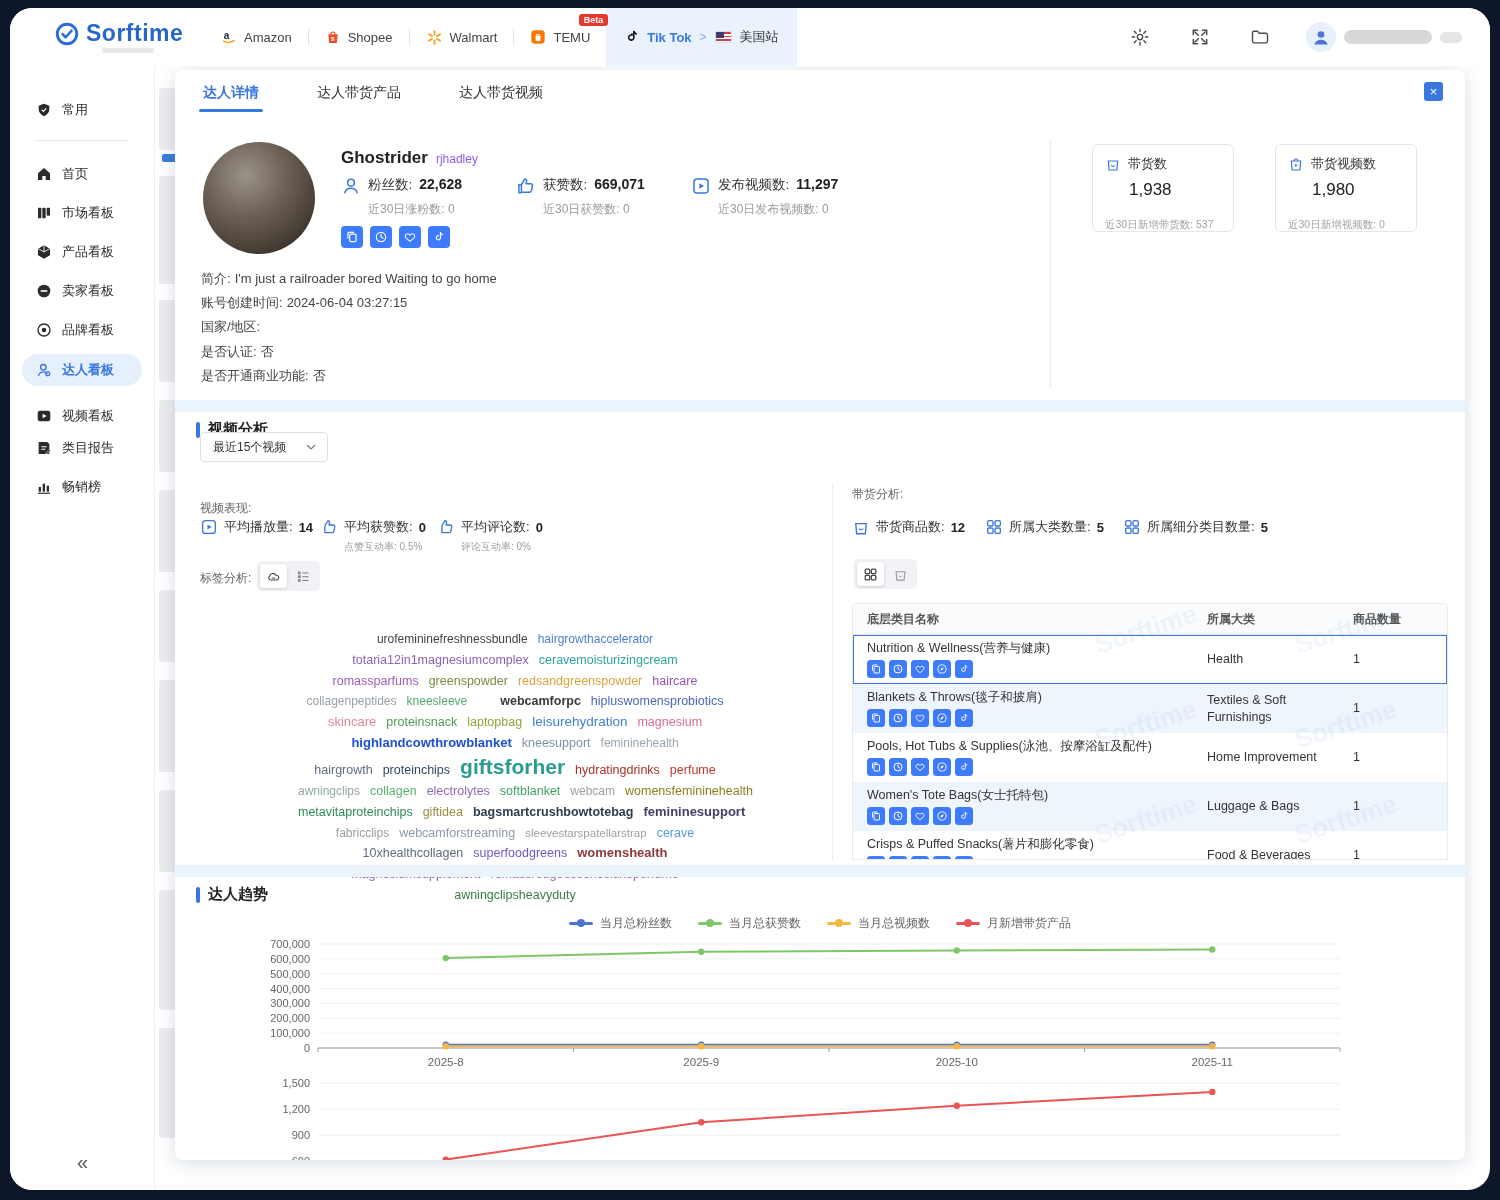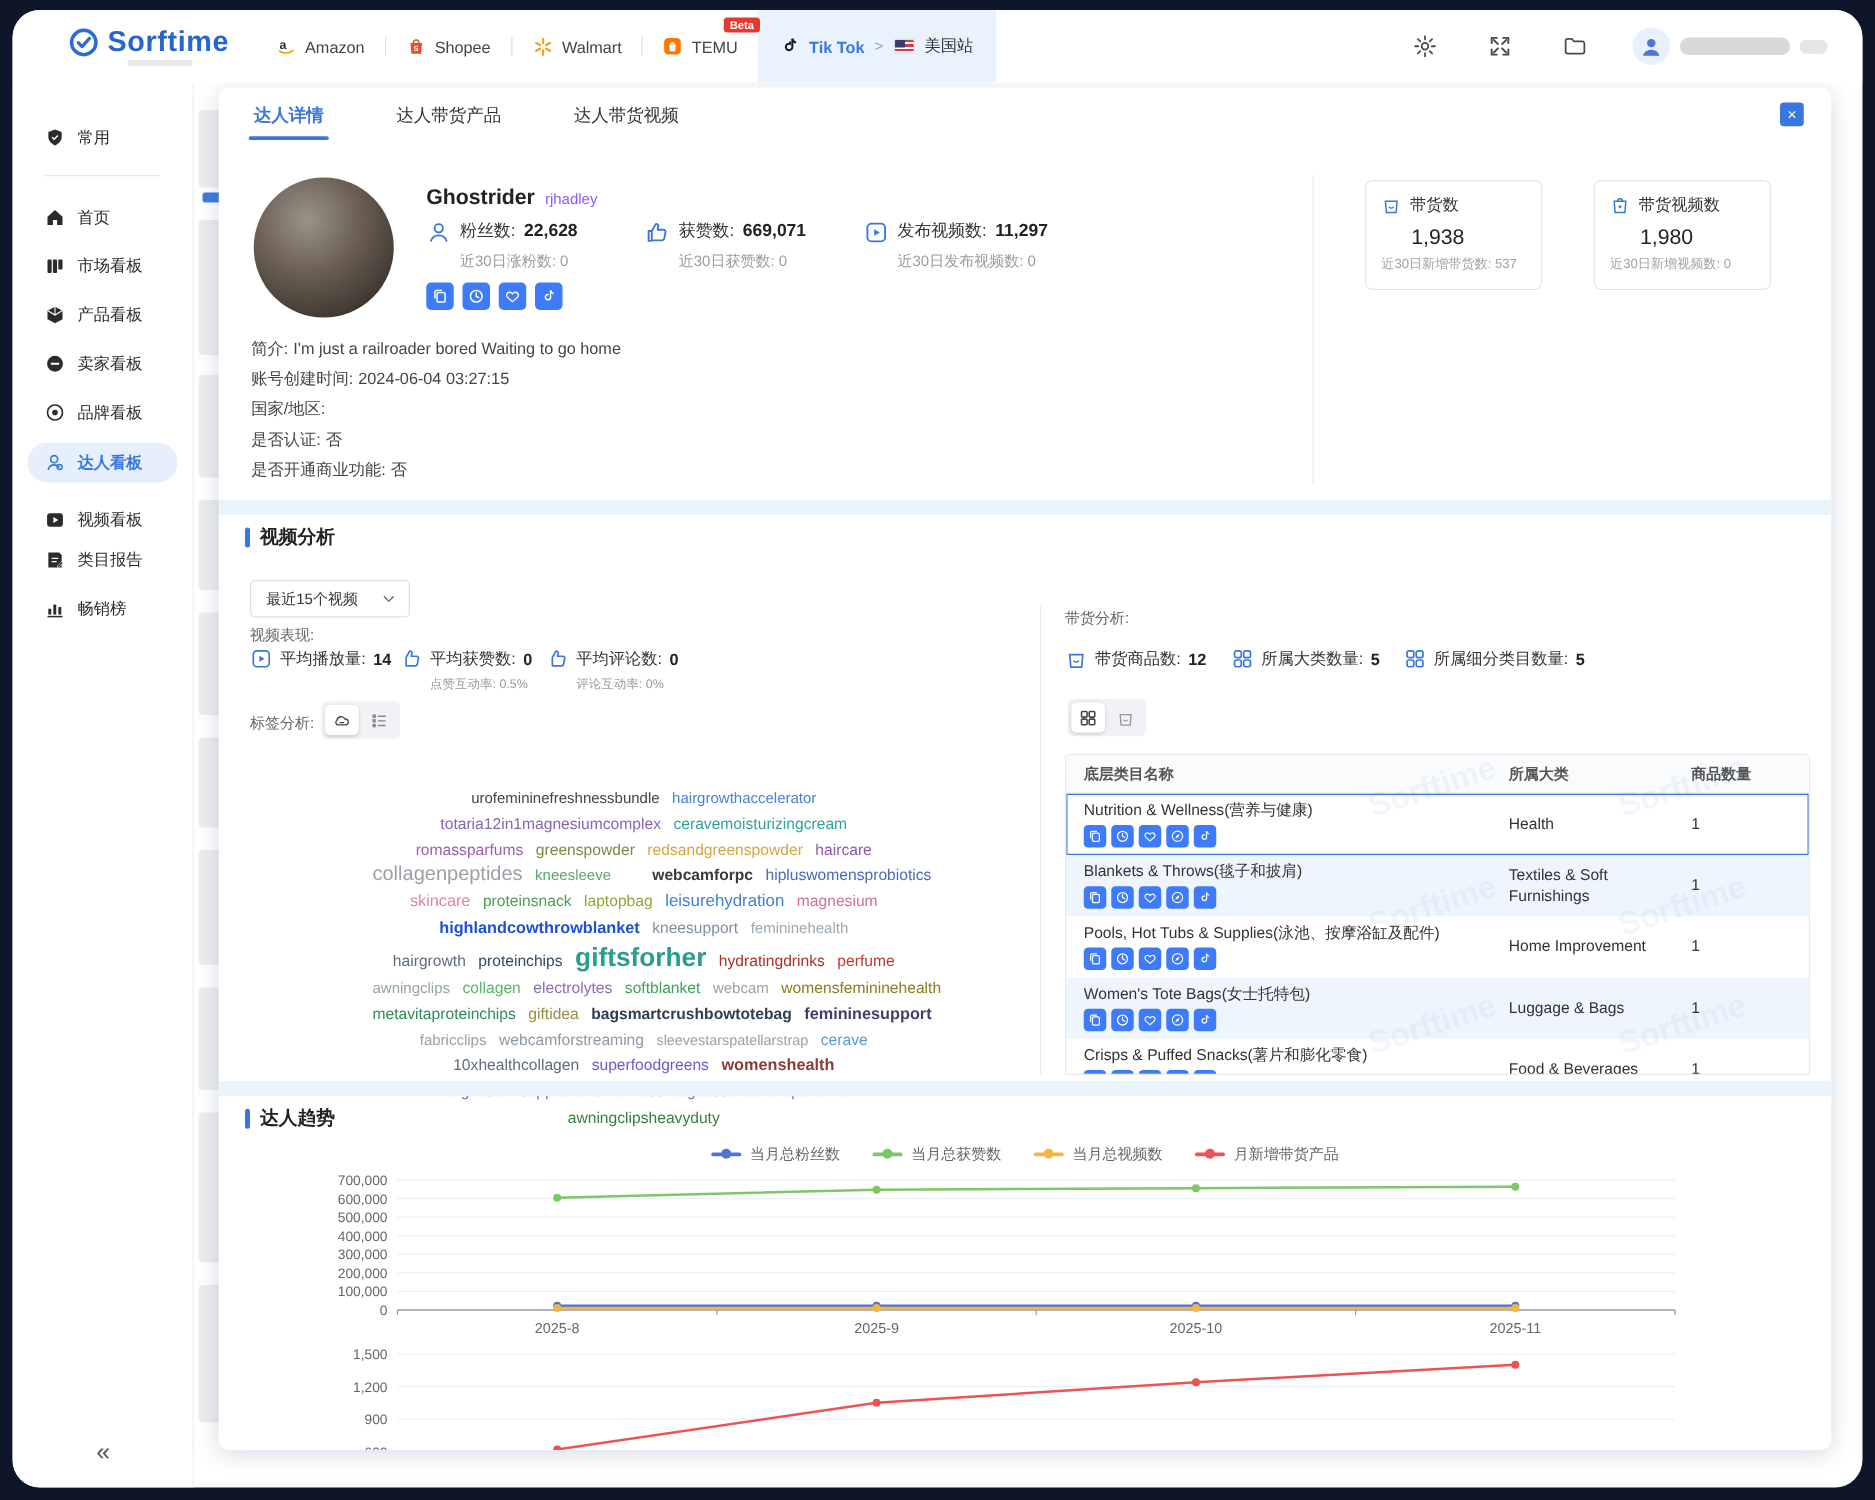--- a/index.html
+++ b/index.html
@@ -56,21 +56,21 @@
   .social-row{position:absolute;left:166px;top:156px;display:flex;gap:7px;}
   .sq-icon{width:22px;height:22px;background:#3e7bfa;border-radius:4px;display:flex;align-items:center;justify-content:center;cursor:pointer;}
   .sq-icon svg{width:14px;height:14px;}
   .detail{position:absolute;left:26px;font-size:13px;color:#444;}
   .detail .lb{margin-right:4px;}
   .v-div{position:absolute;background:#ebebeb;width:1px;}
   .card{position:absolute;top:74px;width:142px;height:88px;border:1px solid #e3e6ea;border-radius:6px;background:#fff;padding:10px 12px;}
   .card-title{display:flex;align-items:center;gap:7px;font-size:13px;color:#333;}
   .card-title svg{width:16px;height:16px;}
   .card-val{margin:7px 0 0 24px;font-size:17px;color:#222;}
-  .card-sub{margin-top:4px;font-size:10.5px;color:#a3a3a3;white-space:nowrap;}
+  .card-sub{margin-top:18px;font-size:10.5px;color:#a3a3a3;white-space:nowrap;}
   .band{position:absolute;left:0;width:100%;height:12px;background:#e9f4fd;}
   .sec-title{position:absolute;display:flex;align-items:center;gap:8px;font-size:15px;font-weight:bold;color:#222;}
   .sec-title::before{content:"";width:4px;height:16px;background:#3977de;border-radius:2px;display:block;}
   .dropdown{position:absolute;width:128px;height:30px;border:1px solid #dcdfe6;border-radius:4px;display:flex;align-items:center;justify-content:space-between;padding:0 10px 0 12px;font-size:12px;color:#333;cursor:pointer;background:#fff;}
   .sub-label{position:absolute;font-size:12px;color:#666;}
   .metric{position:absolute;}
   .metric .mrow{display:flex;align-items:center;gap:6px;font-size:13px;color:#333;}
   .metric .mrow b{color:#222;}
   .metric .msub{margin-left:24px;margin-top:4px;font-size:10px;color:#9b9b9b;}
   .toggle{position:absolute;display:flex;gap:3px;background:#f0f2f5;border-radius:5px;padding:3px;}
@@ -412,21 +412,21 @@
             </svg>
             <span>带货视频数</span>
           </div>
       <div class="card-val">1,980</div>
       <div class="card-sub">近30日新增视频数: 0</div>
     </div>
 
     <div class="band" style="top:330px;"></div>
 
     <div class="sec-title" style="left:21px;top:350px;">视频分析</div>
-    <div class="dropdown" style="left:25px;top:394px;">
+    <div class="dropdown" style="left:25px;top:362px;">
       <span>最近15个视频</span>
       <svg width="12" height="12" viewBox="0 0 24 24">
             <path d="M5 9l7 7 7-7" fill="none" stroke="#777" stroke-width="2.4" stroke-linecap="round"></path>
           </svg>
     </div>
     <div class="sub-label" style="left:25px;top:430px;">视频表现:</div>
 
     <div class="metric" style="left:25px;top:448px;">
       <div class="mrow">
             <svg width="18" height="18" viewBox="0 0 24 24">
@@ -477,21 +477,21 @@
                 <line x1="10" y1="18.3" x2="20" y2="18.3"></line>
               </g>
             </svg>
           </div>
     </div>
 
     <div id="wordcloud">
           <div class="wc-line"><span style="color: rgb(68, 68, 68); font-size: 12px;">urofemininefreshnessbundle</span><span style="color: rgb(74, 127, 212); font-size: 12px;">hairgrowthaccelerator</span></div>
           <div class="wc-line"><span style="color: rgb(138, 99, 184); font-size: 12.5px;">totaria12in1magnesiumcomplex</span><span style="color: rgb(47, 163, 155); font-size: 12.5px;">ceravemoisturizingcream</span></div>
           <div class="wc-line"><span style="color: rgb(160, 92, 181); font-size: 12.5px;">romassparfums</span><span style="color: rgb(122, 140, 63); font-size: 12.5px;">greenspowder</span><span style="color: rgb(217, 164, 65); font-size: 12.5px;">redsandgreenspowder</span><span style="color: rgb(147, 84, 178); font-size: 12.5px;">haircare</span></div>
-          <div class="wc-line"><span style="color: rgb(154, 160, 166); font-size: 16px;">collagenpeptides</span><span style="color: rgb(88, 168, 107); font-size: 12px;">kneesleeve</span><span style="color: rgb(58, 58, 58); font-size: 12.5px; font-weight: bold; margin-left: 28px;">webcamforpc</span><span style="color: rgb(74, 105, 189); font-size: 12.5px;">hipluswomensprobiotics</span></div>
+          <div class="wc-line"><span style="color: rgb(154, 160, 166); font-size: 12px;">collagenpeptides</span><span style="color: rgb(88, 168, 107); font-size: 12px;">kneesleeve</span><span style="color: rgb(58, 58, 58); font-size: 12.5px; font-weight: bold; margin-left: 28px;">webcamforpc</span><span style="color: rgb(74, 105, 189); font-size: 12.5px;">hipluswomensprobiotics</span></div>
           <div class="wc-line"><span style="color: rgb(224, 134, 154); font-size: 13px;">skincare</span><span style="color: rgb(77, 158, 77); font-size: 12.5px;">proteinsnack</span><span style="color: rgb(151, 162, 58); font-size: 12.5px;">laptopbag</span><span style="color: rgb(63, 127, 214); font-size: 13.5px;">leisurehydration</span><span style="color: rgb(212, 112, 142); font-size: 12.5px;">magnesium</span></div>
           <div class="wc-line"><span style="color: #1d4ed8; font-size: 13px; font-weight: bold;">highlandcowthrowblanket</span><span style="color: rgb(127, 143, 166); font-size: 12.5px;">kneesupport</span><span style="color: rgb(154, 167, 176); font-size: 12px;">femininehealth</span></div>
           <div class="wc-line"><span style="color: rgb(93, 109, 126); font-size: 12.5px;">hairgrowth</span><span style="color: rgb(52, 73, 94); font-size: 12.5px;">proteinchips</span><span style="color: rgb(42, 157, 143); font-size: 21px; font-weight: bold;">giftsforher</span><span style="color: rgb(169, 50, 38); font-size: 12.5px;">hydratingdrinks</span><span style="color: rgb(192, 57, 43); font-size: 12.5px;">perfume</span></div>
           <div class="wc-line"><span style="color: rgb(149, 165, 166); font-size: 12px;">awningclips</span><span style="color: rgb(88, 179, 104); font-size: 12.5px;">collagen</span><span style="color: rgb(142, 107, 184); font-size: 12.5px;">electrolytes</span><span style="color: rgb(63, 164, 91); font-size: 12.5px;">softblanket</span><span style="color: rgb(154, 160, 166); font-size: 12px;">webcam</span><span style="color: rgb(138, 125, 30); font-size: 12.5px;">womensfemininehealth</span></div>
           <div class="wc-line"><span style="color: rgb(46, 139, 87); font-size: 12.5px;">metavitaproteinchips</span><span style="color: rgb(154, 140, 64); font-size: 12.5px;">giftidea</span><span style="color: rgb(44, 62, 80); font-size: 12.5px; font-weight: bold;">bagsmartcrushbowtotebag</span><span style="color: rgb(71, 61, 107); font-size: 13px; font-weight: bold;">femininesupport</span></div>
           <div class="wc-line"><span style="color: rgb(154, 160, 166); font-size: 12px;">fabricclips</span><span style="color: rgb(141, 153, 166); font-size: 12.5px;">webcamforstreaming</span><span style="color: rgb(154, 160, 166); font-size: 11.5px;">sleevestarspatellarstrap</span><span style="color: rgb(91, 155, 213); font-size: 12.5px;">cerave</span></div>
           <div class="wc-line"><span style="color: rgb(93, 109, 126); font-size: 12.5px;">10xhealthcollagen</span><span style="color: rgb(106, 90, 205); font-size: 12.5px;">superfoodgreens</span><span style="color: rgb(139, 58, 58); font-size: 13px; font-weight: bold;">womenshealth</span></div>
           <div class="wc-line"><span style="color: rgb(138, 99, 184); font-size: 12.5px;">magnesiumsupplement</span><span style="color: rgb(160, 92, 181); font-size: 12.5px;">romassrougeessenceluxeperfume</span></div>
           <div class="wc-line"><span style="color: rgb(58, 125, 68); font-size: 12.5px;">awningclipsheavyduty</span></div>
         </div>

